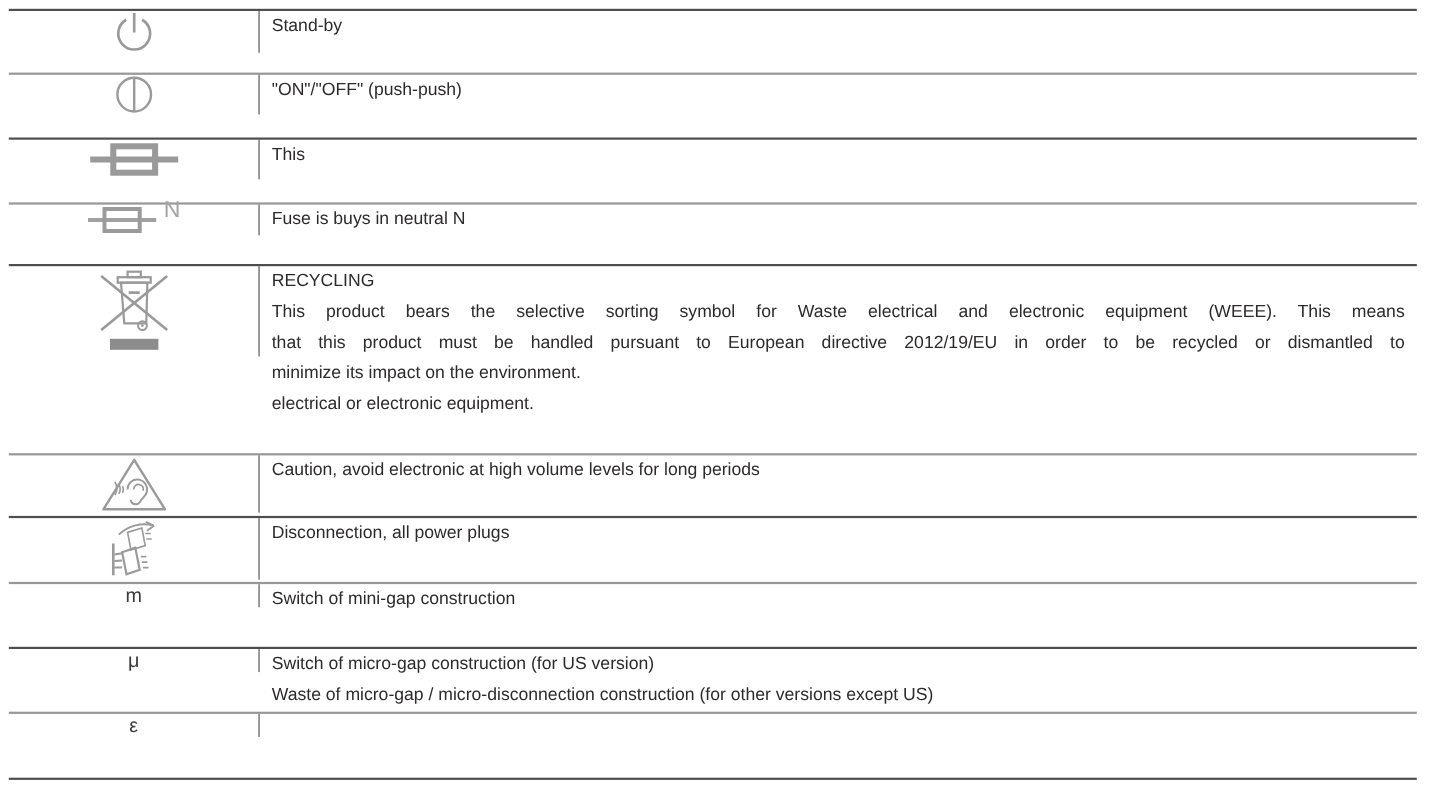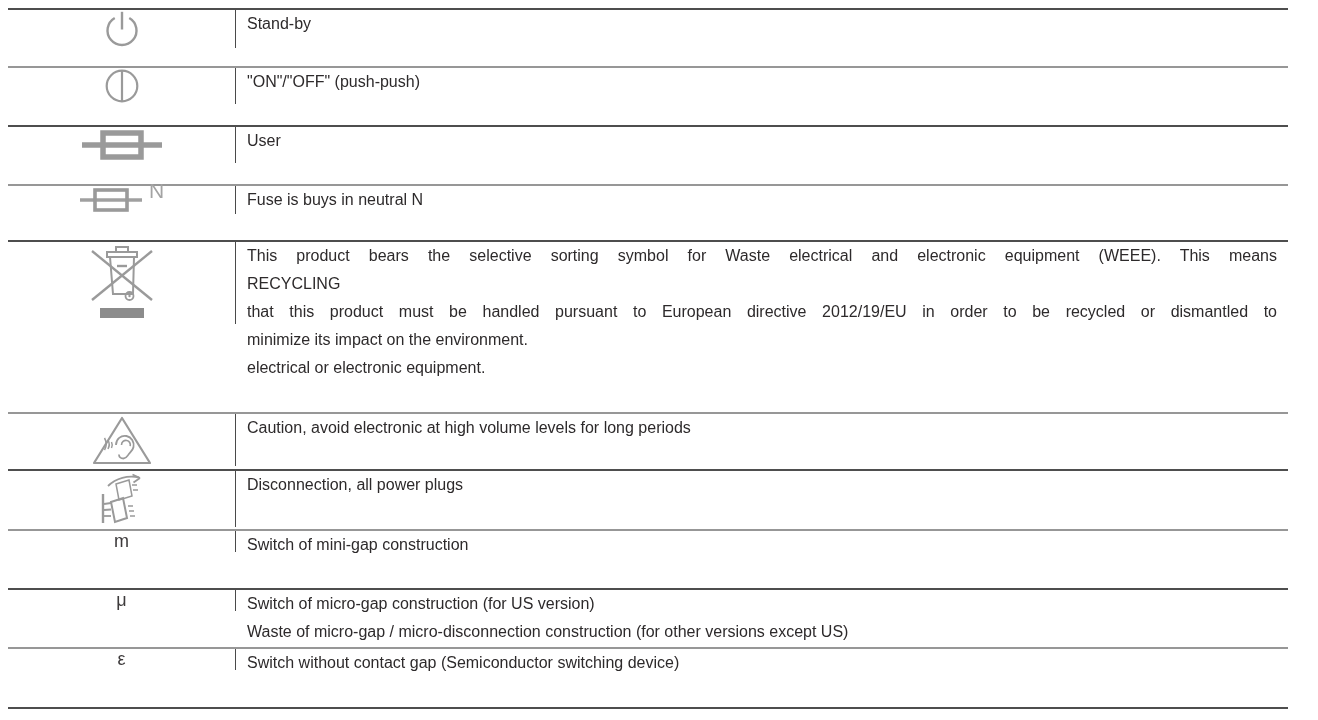--- a/index.html
+++ b/index.html
@@ -50,21 +50,21 @@
   </div>
 
   <div class="row h57">
     <div class="sym">
       <svg width="82" height="36" viewBox="0 0 82 36">
         <line x1="1" y1="18" x2="81" y2="18" stroke="#9a9a9a" stroke-width="5.5"></line>
         <rect class="ico" x="22" y="6" width="38" height="24" stroke-width="5.5"></rect>
       </svg>
     </div>
     <div class="desc">
-      <div class="line">User</div>
+      <div class="line">This</div>
     </div>
   </div>
 
   <div class="row h54">
     <div class="sym">
       <svg width="64" height="28" viewBox="0 0 64 28">
         <line x1="1" y1="14" x2="63" y2="14" stroke="#a0a0a0" stroke-width="3.6"></line>
         <rect class="ico" x="16" y="4" width="32" height="20" stroke="#a0a0a0" stroke-width="3.6"></rect>
       </svg>
       <span class="n-label">N</span>
@@ -82,22 +82,22 @@
         <path class="ico" d="M20 15 L44 15 L43 52 L23 52 Z" stroke-width="2"></path>
         <line x1="27" y1="24" x2="37" y2="24" stroke="#9a9a9a" stroke-width="2.4"></line>
         <circle class="ico" cx="39.5" cy="54" r="4" stroke-width="1.8"></circle>
         <circle cx="39.5" cy="54" r="1.2" fill="#9a9a9a"></circle>
         <line x1="2" y1="9" x2="62" y2="58" stroke="#9a9a9a" stroke-width="2.4"></line>
         <line x1="62" y1="9" x2="2" y2="58" stroke="#9a9a9a" stroke-width="2.4"></line>
         <rect x="10" y="66" width="44" height="10" fill="#8c8c8c"></rect>
       </svg>
     </div>
     <div class="desc">
+      <div class="line">RECYCLING</div>
       <div class="line jl">This product bears the selective sorting symbol for Waste electrical and electronic equipment (WEEE). This means</div>
-      <div class="line">RECYCLING</div>
       <div class="line jl">that this product must be handled pursuant to European directive 2012/19/EU in order to be recycled or dismantled to</div>
       <div class="line">minimize its impact on the environment.</div>
       <div class="line">electrical or electronic equipment.</div>
     </div>
   </div>
 
   <div class="row h55">
     <div class="sym">
       <svg width="62" height="52" viewBox="0 0 62 52">
         <path class="ico" d="M31 4 L59 49 L3 49 Z" stroke-width="2.2" stroke-linejoin="round"></path>
@@ -149,18 +149,15 @@
     <div class="desc">
       <div class="line">Switch of micro-gap construction (for US version)</div>
       <div class="line">Waste of micro-gap / micro-disconnection construction (for other versions except US)</div>
     </div>
   </div>
 
   <div class="row h58">
     <div class="sym">
       <span class="letter">ε</span>
     </div>
-    <div class="desc">
-      <div class="line">Switch without contact gap (Semiconductor switching device)</div>
-    </div>
   </div>
 
 </div>
 
 </body></html>

